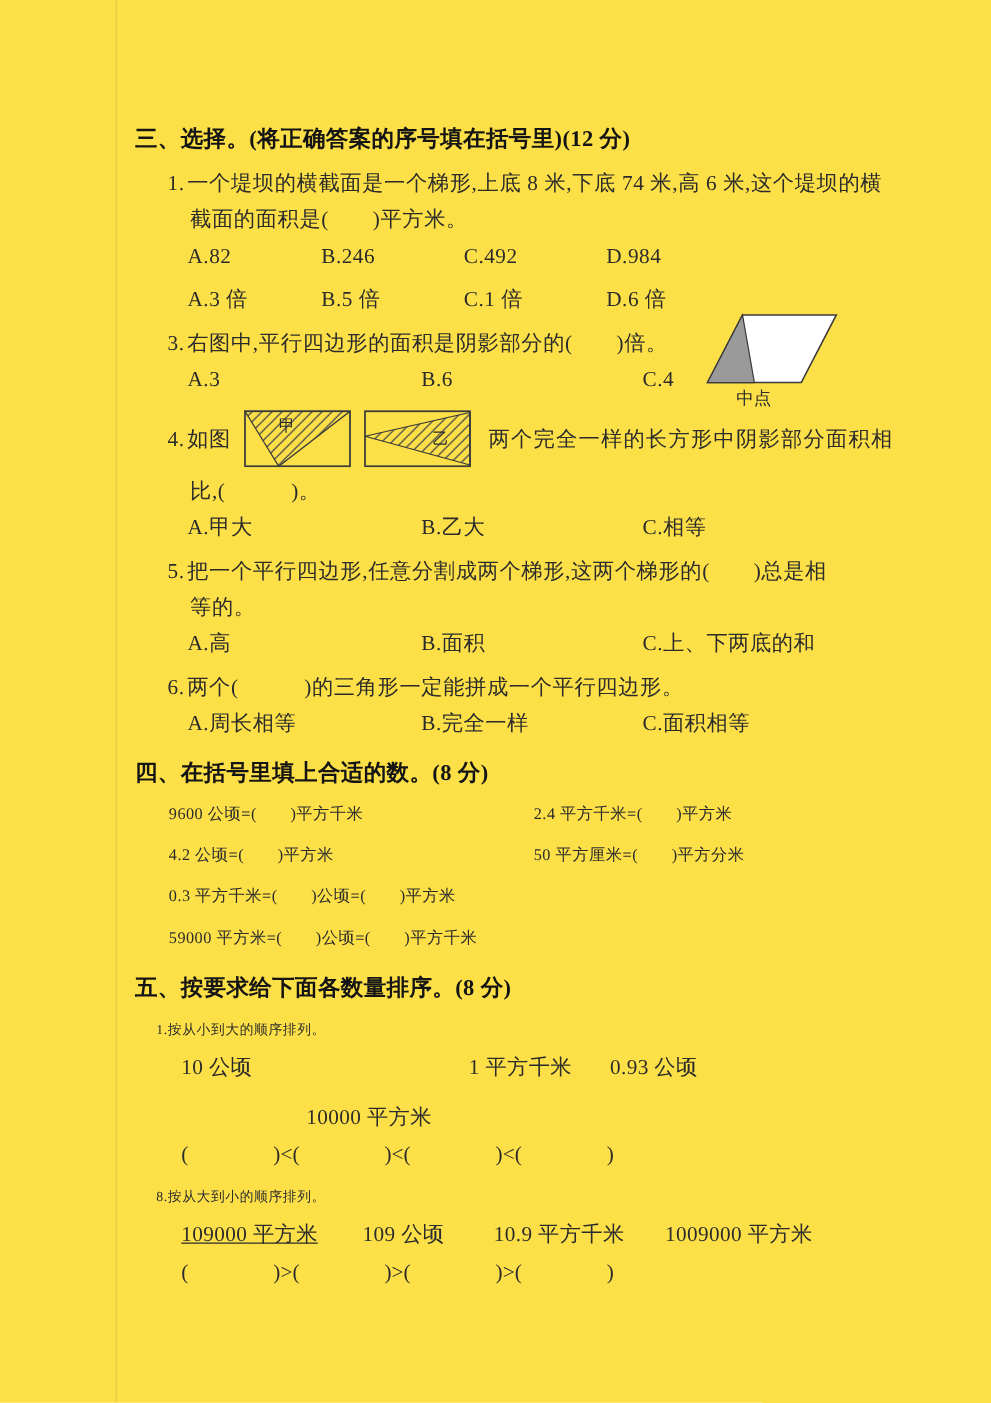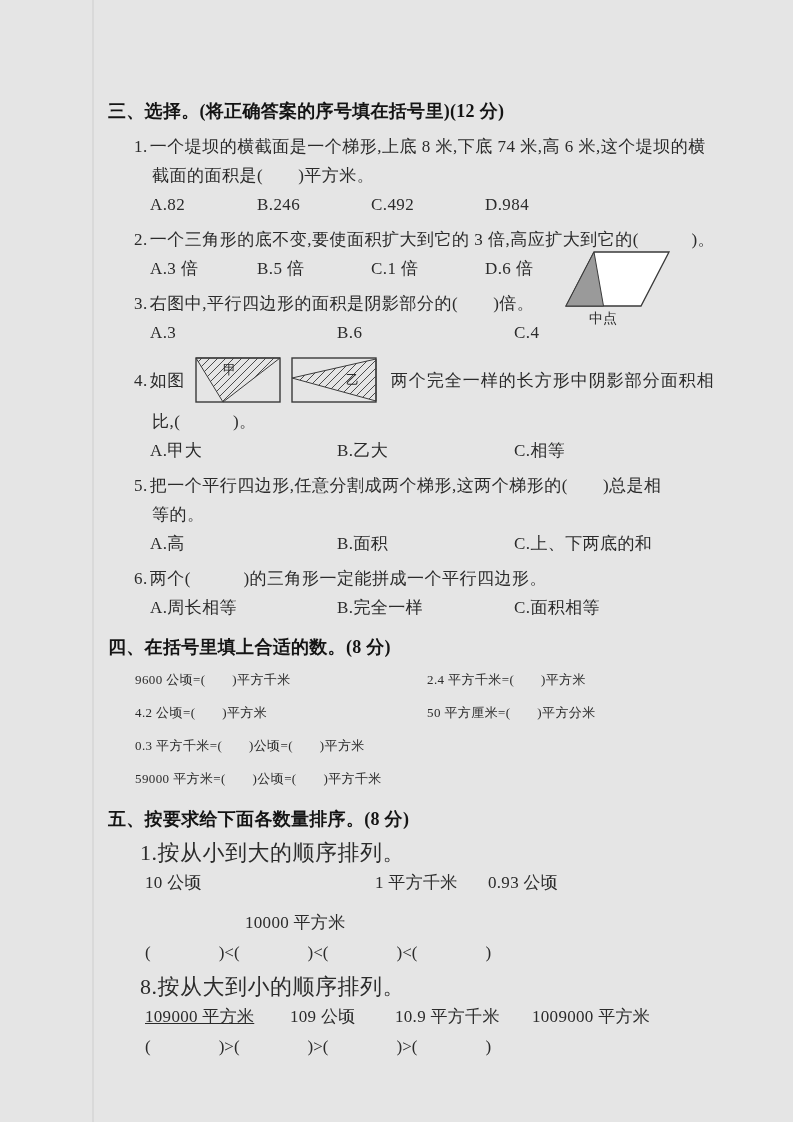--- a/index.html
+++ b/index.html
@@ -1,20 +1,20 @@
 <!DOCTYPE html>
 <html><head>
 <meta charset="utf-8">
 <title>Document</title>
 <style>
   html,body { margin:0; padding:0; }
   .page {
     position:relative;
     width:793px; height:1122px;
-    background:#e5e5e5;
+    background:#fde047;
     font-family:"Liberation Serif", serif;
     color:#2b2b2b;
     overflow:hidden;
   }
   .scan-rule {
     position:absolute; left:92px; top:0; width:2px; height:1122px;
     background:rgba(0,0,0,0.05);
   }
   .content {
     position:absolute; left:108px; top:96px; width:668px;
@@ -31,21 +31,21 @@
   .opts { display:flex; margin-left:16px; font-size:17px; line-height:29px; letter-spacing:0.4px; }
   .opts4 .c1 { width:107px; } .opts4 .c2 { width:114px; } .opts4 .c3 { width:114px; }
   .opts3 .c1 { width:187px; } .opts3 .c2 { width:177px; }
   .figline { display:flex; align-items:center; height:54px; white-space:nowrap; }
   .figline svg { margin-left:10px; flex:0 0 auto; }
   .figline .suffix { margin-left:14px; letter-spacing:1px; }
   .pfig { position:absolute; left:454px; top:148px; width:118px; }
   .rows { margin-left:27px; }
   .row { display:flex; font-size:13px; line-height:31px; letter-spacing:0.4px; margin-top:2px; white-space:nowrap; }
   .row .c1 { width:292px; }
-  .sub { margin-left:32px; margin-top:4px; font-size:22px; line-height:30px; letter-spacing:0.5px; }
+  .sub { margin-left:17px; margin-top:4px; font-size:11px; line-height:30px; letter-spacing:0.5px; }
   .vals { display:flex; margin-left:37px; font-size:17px; line-height:30px; letter-spacing:0.3px; white-space:nowrap; }
   .vals.v1 .c1 { width:100px; } .vals.v1 .c2 { width:130px;margin-top:40px; } .vals.v1 .c3 { width:113px; }
   .vals.v2 .c1 { width:145px;text-decoration:underline; } .vals.v2 .c2 { width:105px; } .vals.v2 .c3 { width:137px; }
   .ansrow { margin-left:37px; font-size:17px; line-height:30px; white-space:nowrap; } .mt10 { margin-top:10px; }
   svg text { font-family:"Liberation Serif", serif; fill:#2b2b2b; }
 </style>
 </head>
 <body>
 
 <div class="page">
@@ -60,21 +60,20 @@
         <div class="qline indent">截面的面积是(　　)平方米。</div>
         <div class="opts opts4">
           <span class="c1">A.82</span>
           <span class="c2">B.246</span>
           <span class="c3">C.492</span>
           <span class="c4">D.984</span>
         </div>
       </div>
 
       <div class="q">
-        <div class="qline"><span class="qnum">2.</span><span>一个三角形的底不变,要使面积扩大到它的 3 倍,高应扩大到它的(　　　)。</span></div>
         <div class="opts opts4">
           <span class="c1">A.3 倍</span>
           <span class="c2">B.5 倍</span>
           <span class="c3">C.1 倍</span>
           <span class="c4">D.6 倍</span>
         </div>
       </div>
 
       <div class="q">
         <div class="qline"><span class="qnum">3.</span><span>右图中,平行四边形的面积是阴影部分的(　　)倍。</span></div>

